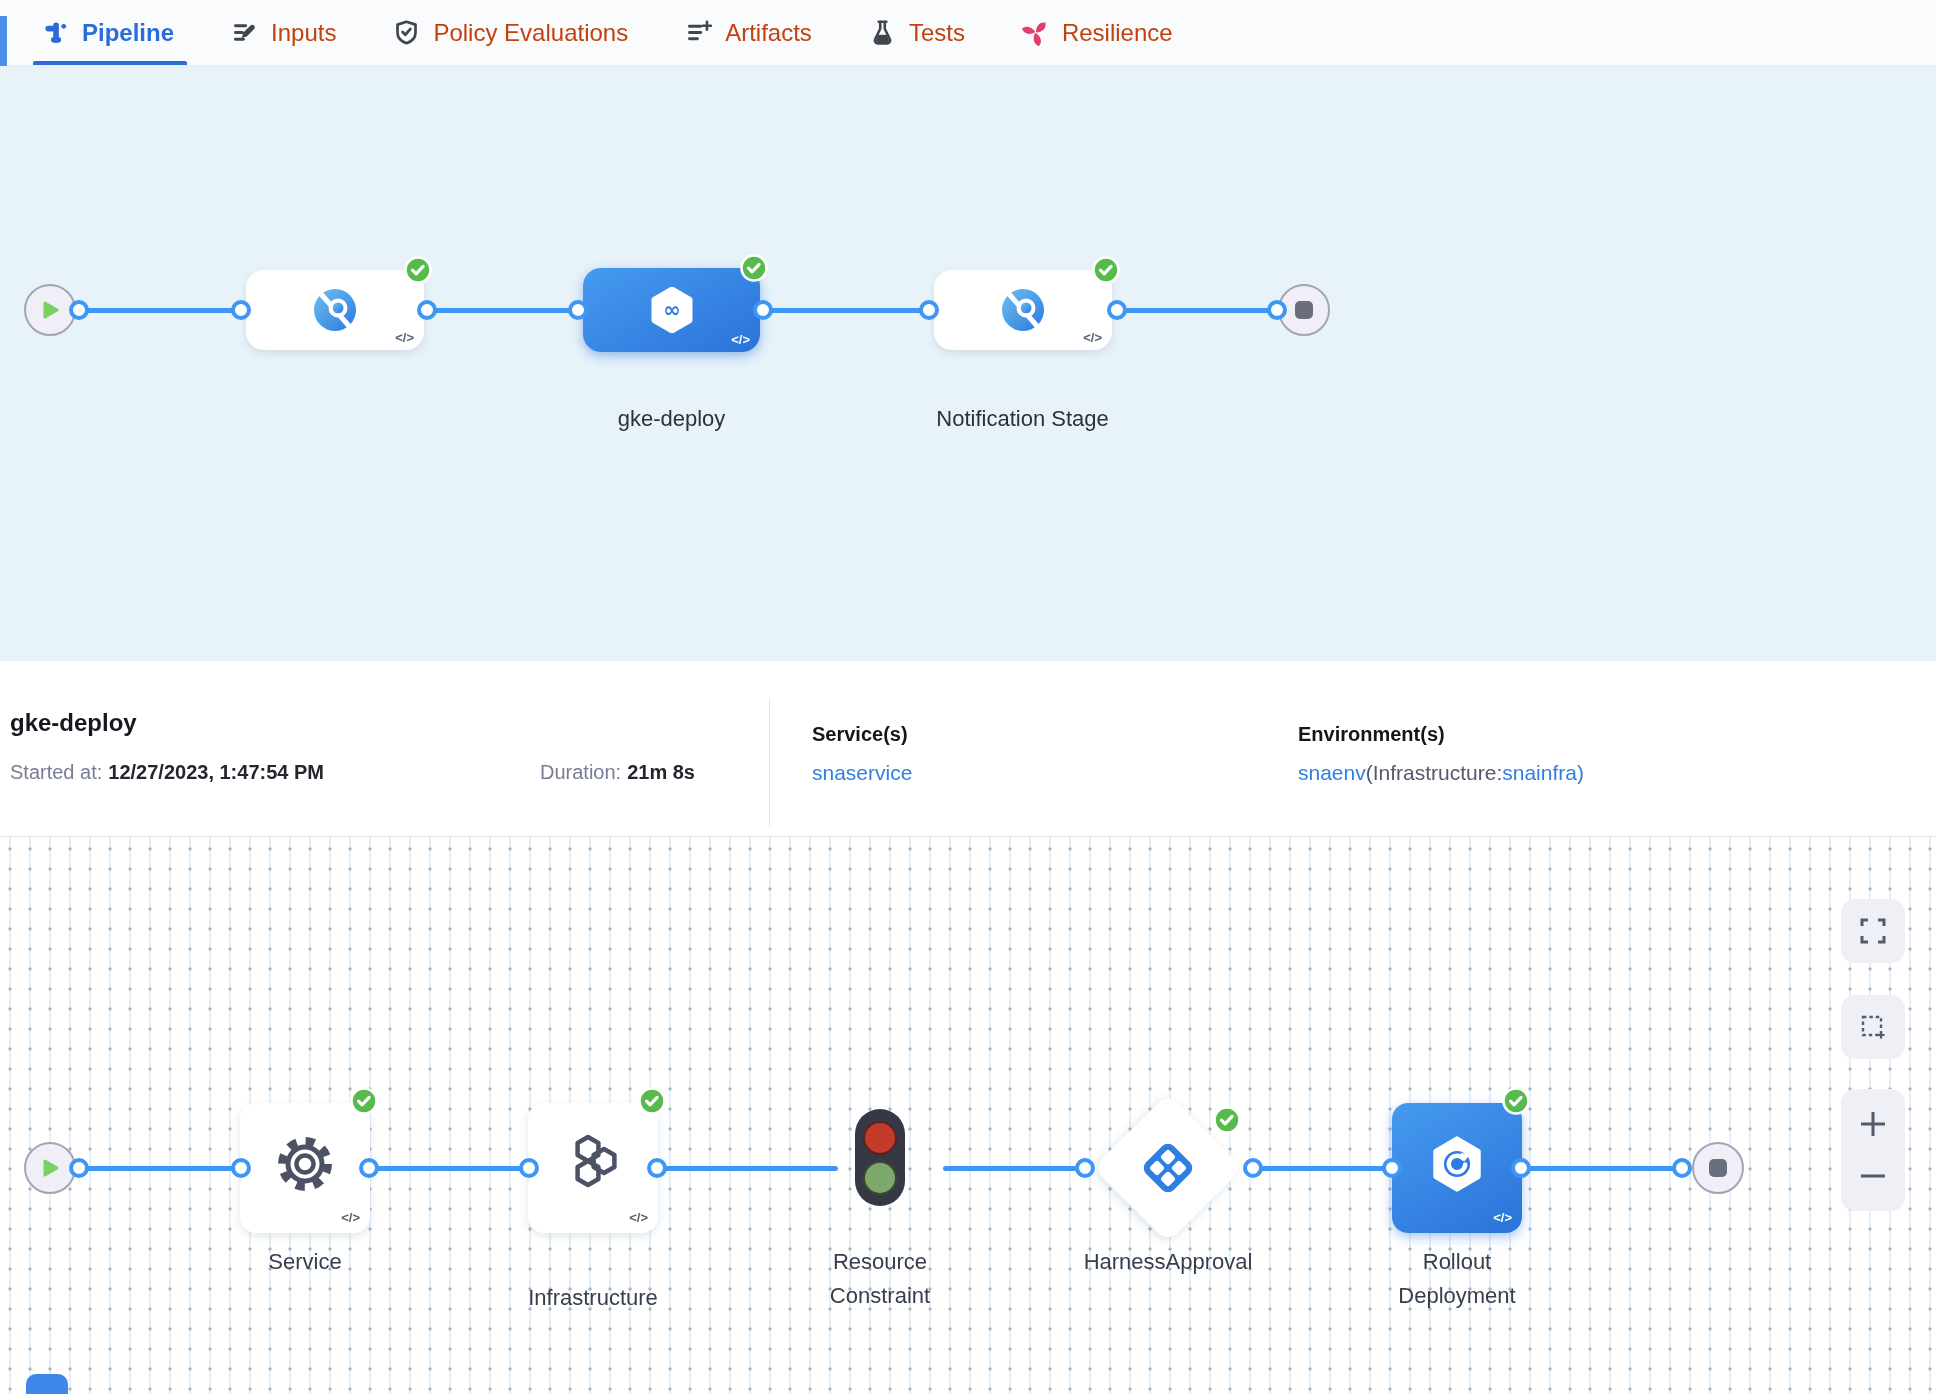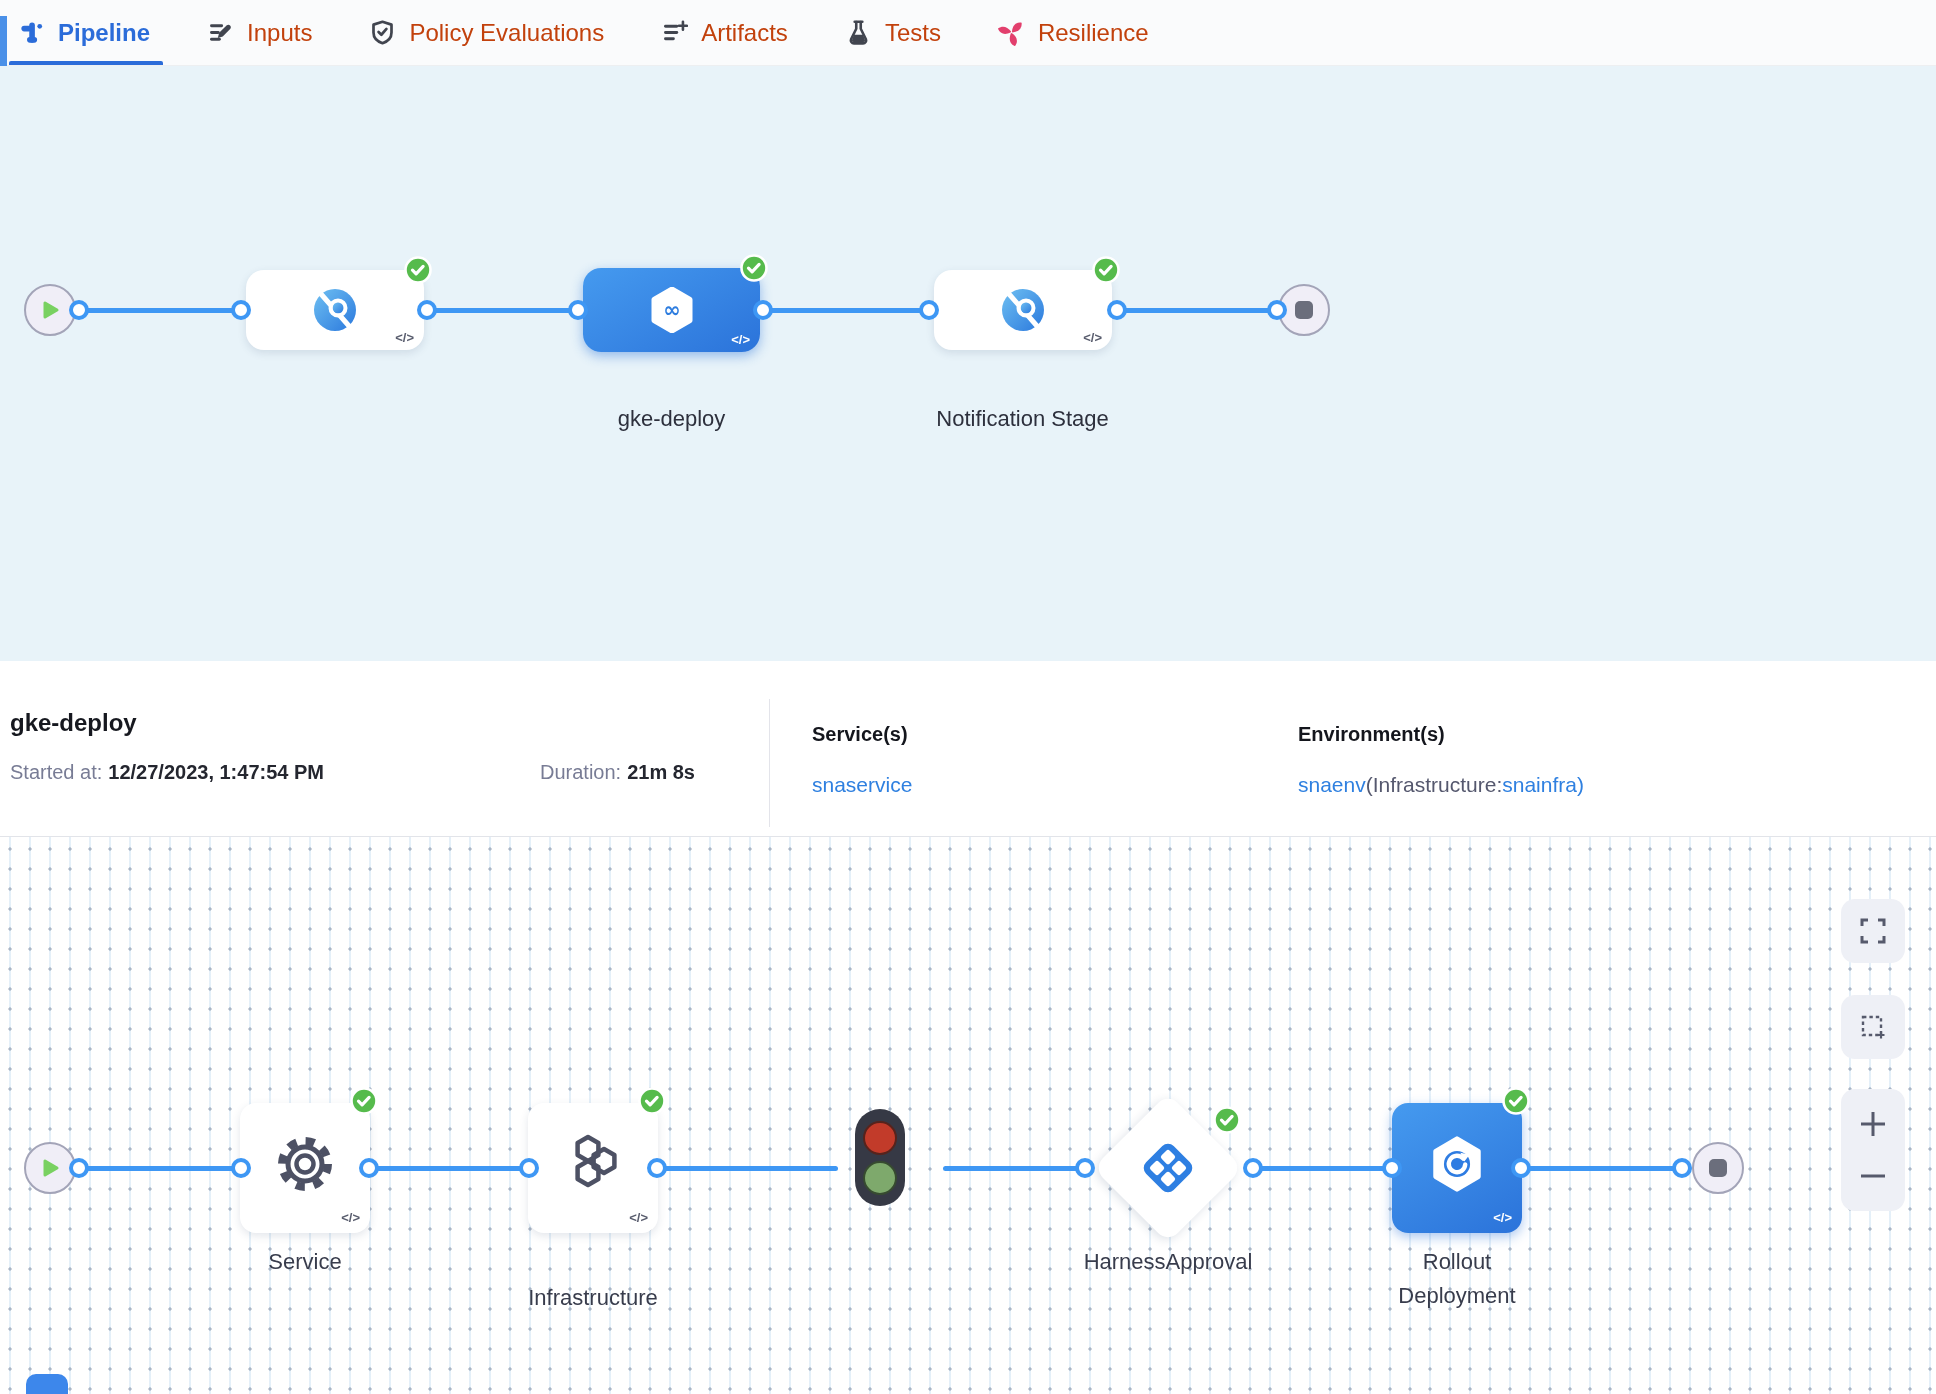--- a/index.html
+++ b/index.html
@@ -1,21 +1,21 @@
 <!DOCTYPE html>
 <html><head>
 <meta charset="utf-8">
 <style>
   * { box-sizing: border-box; margin: 0; padding: 0; }
   html,body { width:1936px; height:1394px; overflow:hidden; }
   body { font-family:"Liberation Sans", sans-serif; background:#fff; position:relative; }
 
   
   .tabbar { position:relative; height:66px; background:#fafbfc; border-bottom:1px solid #edeff1;
-            display:flex; align-items:stretch; padding-left:18px; }
+            display:flex; align-items:stretch; padding-left:42px; }
   .left-accent { position:absolute; left:0; top:16px; width:7px; height:50px; background:#4a90e8; }
   .tab { display:flex; align-items:center; gap:13px; margin-right:57px; position:relative;
          font-size:24px; color:#c2410c; font-weight:500; cursor:pointer; white-space:nowrap; }
   .tab.active { color:#2b6cd9; font-weight:700; }
   .tab.active::after { content:""; position:absolute; left:-9px; right:-13px; bottom:0; height:4px;
                        background:#2b6cd9; border-radius:2px 2px 0 0; }
   .ticon { width:27px; height:27px; flex:none; }
 
   
   .stage-section { position:relative; height:595px; background:#e8f3f9; overflow:hidden; }
@@ -39,21 +39,21 @@
   .graph-label { position:absolute; width:175px; text-align:center; font-size:22px; line-height:34px;
                  color:#2d303d; overflow-wrap:anywhere; z-index:2; }
 
   
   .details-band { position:relative; height:176px; background:#fff; border-bottom:1px solid #e2e4e9; }
   .db-title { position:absolute; left:10px; top:48px; font-size:24px; font-weight:700; color:#16181f; }
   .db-row { position:absolute; top:100px; font-size:20px; color:#787c95; }
   .db-row b { color:#24262f; font-weight:600; margin-left:6px; }
   .db-divider { position:absolute; left:769px; top:38px; height:128px; width:1px; background:#e3e4ea; }
   .db-col-label { position:absolute; top:62px; font-size:20px; font-weight:600; color:#14161d; }
-  .db-col-value { position:absolute; top:100px; font-size:21px;margin-top:12px; }
+  .db-col-value { position:absolute; top:100px; font-size:21px; }
   .link { color:#2f80e0; cursor:pointer; }
   .dimtext { color:#55586e; }
 
   
   .canvas { position:relative; height:557px; background-color:#fff;
     background-image:
       linear-gradient(to right, rgba(90,160,215,.16) 1.6px, transparent 1.6px),
       radial-gradient(circle, #b6bac5 1.5px, transparent 1.7px);
     background-size: 20px 100%, 20px 20px;
     background-position: 9px 0, 0 2px;
@@ -369,20 +369,21 @@
   <div class="edge" style="left:1521px; top:329px; width:161px;"></div>
   <div class="conn" style="left:1511px; top:321px;"></div>
   <div class="conn" style="left:1672px; top:321px;"></div>
 
   <div class="terminal" style="left:1692px; top:305px;">
     <div class="stop-square"></div>
   </div>
 
   <div class="step-label" style="left:220px;">Service</div>
   <div class="step-label" style="left:508px;margin-top:36px;">Infrastructure</div>
+  <div class="step-label" style="left:795px;">Resource Constraint</div>
   <div class="step-label" style="left:1083px;">HarnessApproval</div>
   <div class="step-label" style="left:1372px;">Rollout Deployment</div>
 
   <div class="ctrl-btn" style="top:62px;">
     <svg width="30" height="30" viewBox="0 0 30 30">
       <g fill="none" stroke="#565a6c" stroke-width="3">
         <path d="M4 10V4h6"></path>
           <path d="M20 4h6v6"></path>
           <path d="M26 20v6h-6"></path>
           <path d="M10 26H4v-6"></path>

